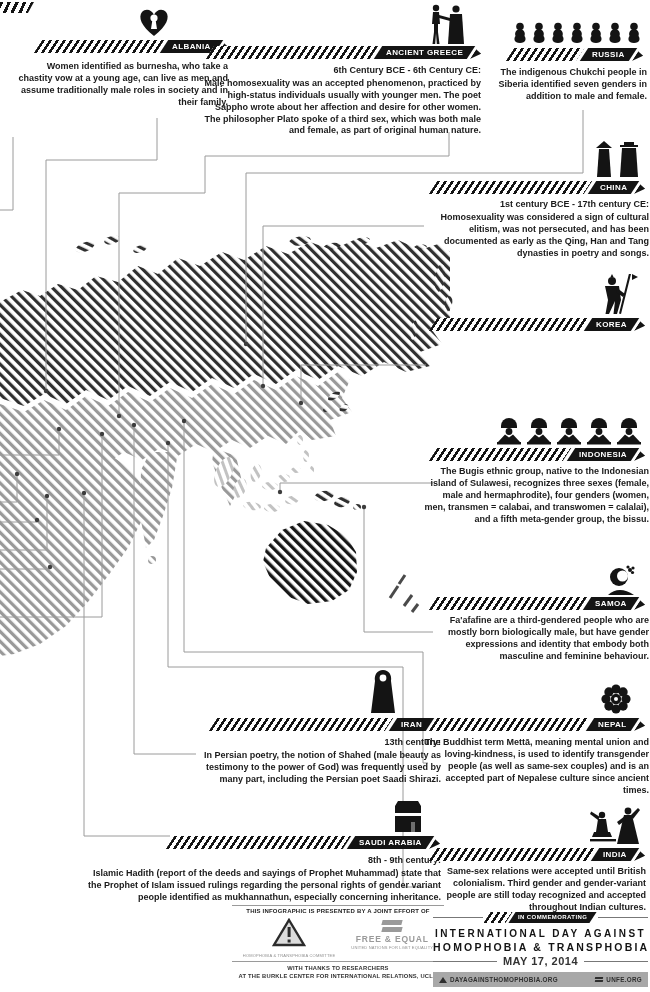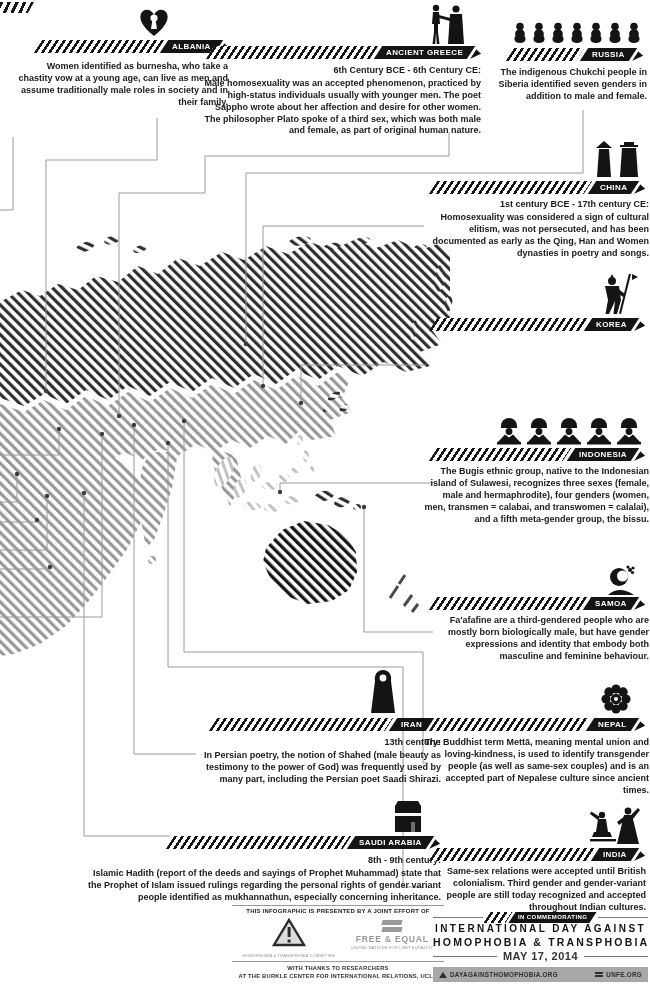--- a/index.html
+++ b/index.html
@@ -32,21 +32,21 @@
   .unfe-name{font-size:8.5px;color:#9a9a9a;font-weight:bold;letter-spacing:.8px;margin-top:2px;}
   .credits-thanks{font-size:5.8px;font-weight:bold;color:#333;text-align:center;line-height:1.45;letter-spacing:.2px;}
   
   .commem{position:absolute;left:433px;top:912px;width:215px;}
   .crow{display:flex;align-items:center;}
   .cline{flex:1;border-top:1px solid #777;}
   .mini-ribbon{height:11px;display:flex;transform:skewX(-33deg);margin:0 4px;}
   .mini-ribbon .rhatch{width:22px;}
   .mini-ribbon .rlabel{font-size:6px;line-height:11px;padding:0 6px;margin-left:3px;}
   .commem-title{font-weight:bold;font-size:10px;letter-spacing:2.4px;text-align:center;
-          white-space:nowrap;color:#141414;}
+          white-space:nowrap;margin-top:5px;color:#141414;}
   .commem-title.t2{font-size:10.5px;letter-spacing:2.2px;margin-top:2px;text-align:right;}
   .cdate{font-size:11px;font-weight:bold;color:#333;padding:0 6px;letter-spacing:.5px;}
   .crow.date{margin-top:2px;}
   .commem-bar{margin-top:5px;height:15px;background:#a8a8a8;display:flex;align-items:center;
           justify-content:space-between;padding:0 6px;font-size:6.3px;font-weight:bold;
           color:#2e2e2e;letter-spacing:.3px;}
   .bar-left,.bar-right{display:flex;align-items:center;gap:3px;}
   .tri-icon{width:0;height:0;border-left:4px solid transparent;border-right:4px solid transparent;
           border-bottom:6px solid #2e2e2e;}
   .eq-icon i{display:block;width:8px;height:2px;background:#2e2e2e;margin:1.5px 0;transform:skewX(-12deg);}
@@ -241,21 +241,21 @@
       <path d="M34,3 h10 v3 h4 v2 h-18 v-2 h4 Z"></path>
         <path d="M32,9 L46,9 L48,38 L30,38 Z"></path>
     </g>
   </svg>
   <div class="ribbon" style="left:433px;top:181px;width:213px">
     <div class="rhatch"></div>
     <div class="rlabel"><span>CHINA</span></div>
   </div>
   <div class="blk" style="left:424px;top:199px;width:225px">
     <div class="period">1st century BCE - 17th century CE:</div>
-    <div>Homosexuality was considered a sign of cultural elitism, was not persecuted, and has been documented as early as the Qing, Han and Women dynasties in poetry and songs.</div>
+    <div>Homosexuality was considered a sign of cultural elitism, was not persecuted, and has been documented as early as the Qing, Han and Tang dynasties in poetry and songs.</div>
   </div>
 
   <svg class="icon" style="left:592px;top:274px" width="48" height="42" viewBox="0 0 48 42">
     <g fill="#141414">
       <path d="M40,0 l6,3 l-6,3 Z"></path>
       <path d="M39,0 L29,40 L27,39.5 L37,-0.5 Z"></path>
       <path d="M20,0 l1.5,3 h-3 Z"></path>
         <circle cx="20" cy="7" r="4"></circle>
       <path d="M13,12 L27,12 L29,26 L25,40 L21.5,40 L23,27 L17,40 L13.5,40 L16,26 Z"></path>
       <path d="M25,14 L33,20 L31,23 L24,18 Z"></path>

